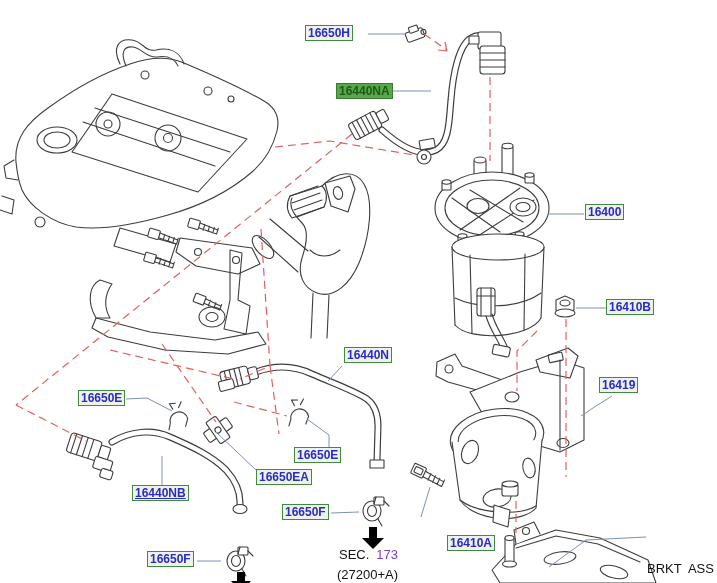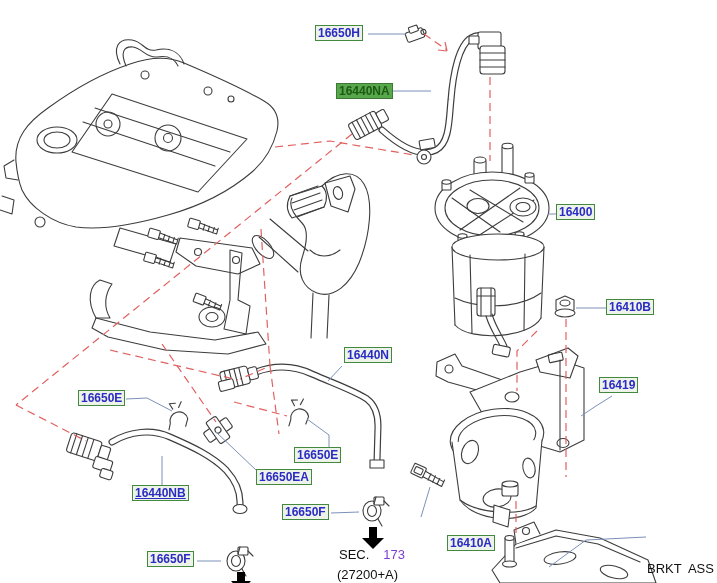--- a/index.html
+++ b/index.html
@@ -4,21 +4,21 @@
 <style>
   html,body{margin:0;padding:0;background:#ffffff;}
   #canvas{position:relative;width:717px;height:583px;background:#ffffff;overflow:hidden;
           font-family:"Liberation Sans",sans-serif;}
   #art{position:absolute;left:0;top:0;}
   .plabel{position:absolute;font:bold 12px "Liberation Sans",sans-serif;color:#2a2ac4;
           background:#eef3ea;border:1px solid #43883f;padding:0 2px;line-height:14px;
           white-space:nowrap;cursor:pointer;}
   .plabel.hl{background:#58a74c;color:#1d5a13;border-color:#3c7a33;}
   .anno{position:absolute;font:13px "Liberation Sans",sans-serif;color:#111;white-space:pre;}
-  .anno .num{color:#7b3fd4;margin-left:14px;}
+  .anno .num{color:#7b3fd4;margin-left:7px;}
 </style>
 </head>
 <body>
 
 <div id="canvas">
 
 <svg id="art" width="717" height="583" viewBox="0 0 717 583">
   <g stroke="#3d3d3d" stroke-width="1.1" fill="none" stroke-linecap="round" stroke-linejoin="round">
 
     <g>
@@ -262,23 +262,23 @@
   <g fill="#000000" stroke="none">
     <rect x="369" y="527" width="8" height="11"></rect>
     <polygon points="362,538 384,538 373,549"></polygon>
   </g>
   <g fill="#000000" stroke="none">
     <rect x="237" y="572" width="8" height="9"></rect>
     <polygon points="231,581 251,581 241,592"></polygon>
   </g>
 </svg>
 
-<span class="plabel" style="left:315px;top:25px;">16650H</span>
+<span class="plabel" style="left:305px;top:25px;">16650H</span>
 <span class="plabel hl" style="left:336px;top:83px;">16440NA</span>
-<span class="plabel" style="left:556px;top:204px;">16400</span>
+<span class="plabel" style="left:585px;top:204px;">16400</span>
 <span class="plabel" style="left:606px;top:299px;">16410B</span>
 <span class="plabel" style="left:599px;top:377px;">16419</span>
 <span class="plabel" style="left:344px;top:347px;">16440N</span>
 <span class="plabel" style="left:78px;top:390px;">16650E</span>
 <span class="plabel" style="left:294px;top:447px;">16650E</span>
 <span class="plabel" style="left:256px;top:469px;">16650EA</span>
 <span class="plabel" style="left:132px;top:485px;text-decoration:underline;">16440NB</span>
 <span class="plabel" style="left:282px;top:504px;">16650F</span>
 <span class="plabel" style="left:147px;top:551px;">16650F</span>
 <span class="plabel" style="left:399px;top:535px;margin-left:48px;">16410A</span>

